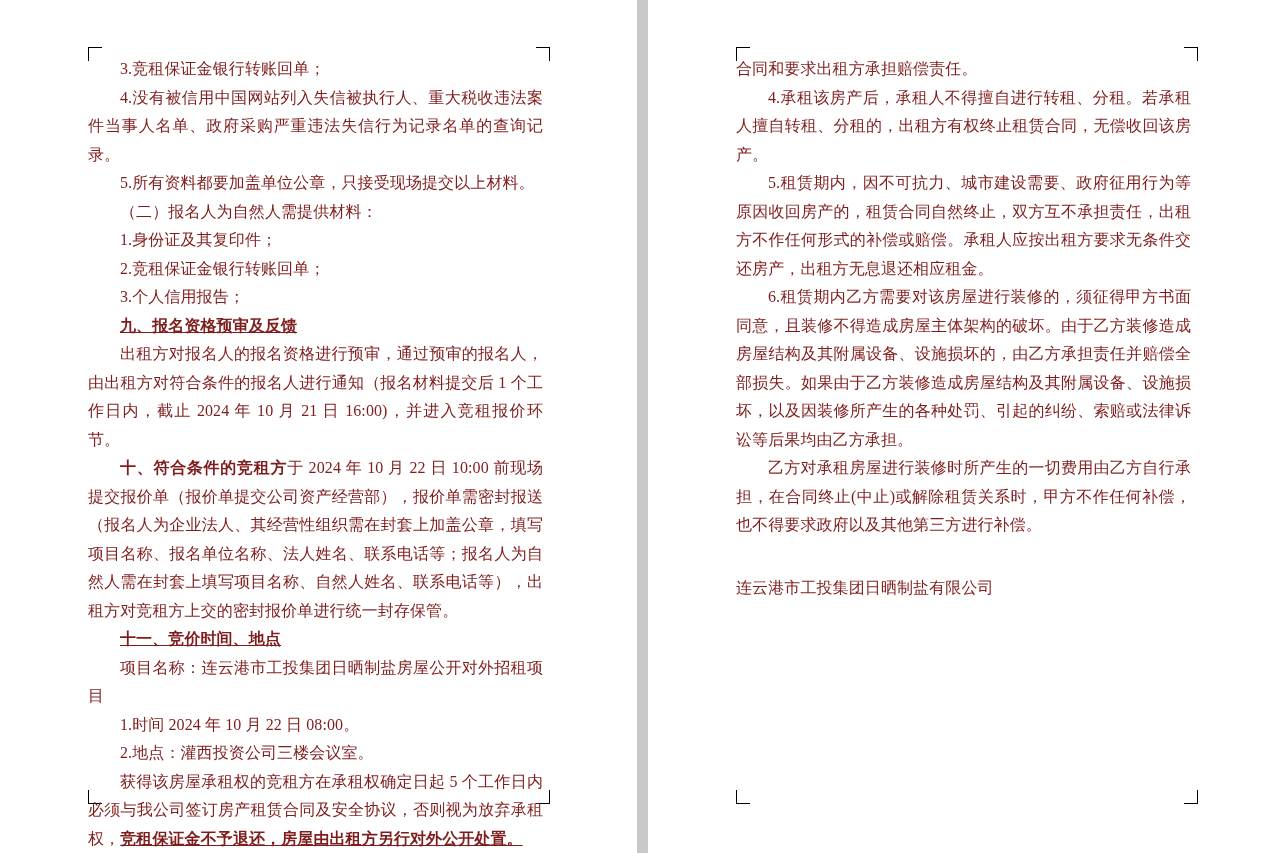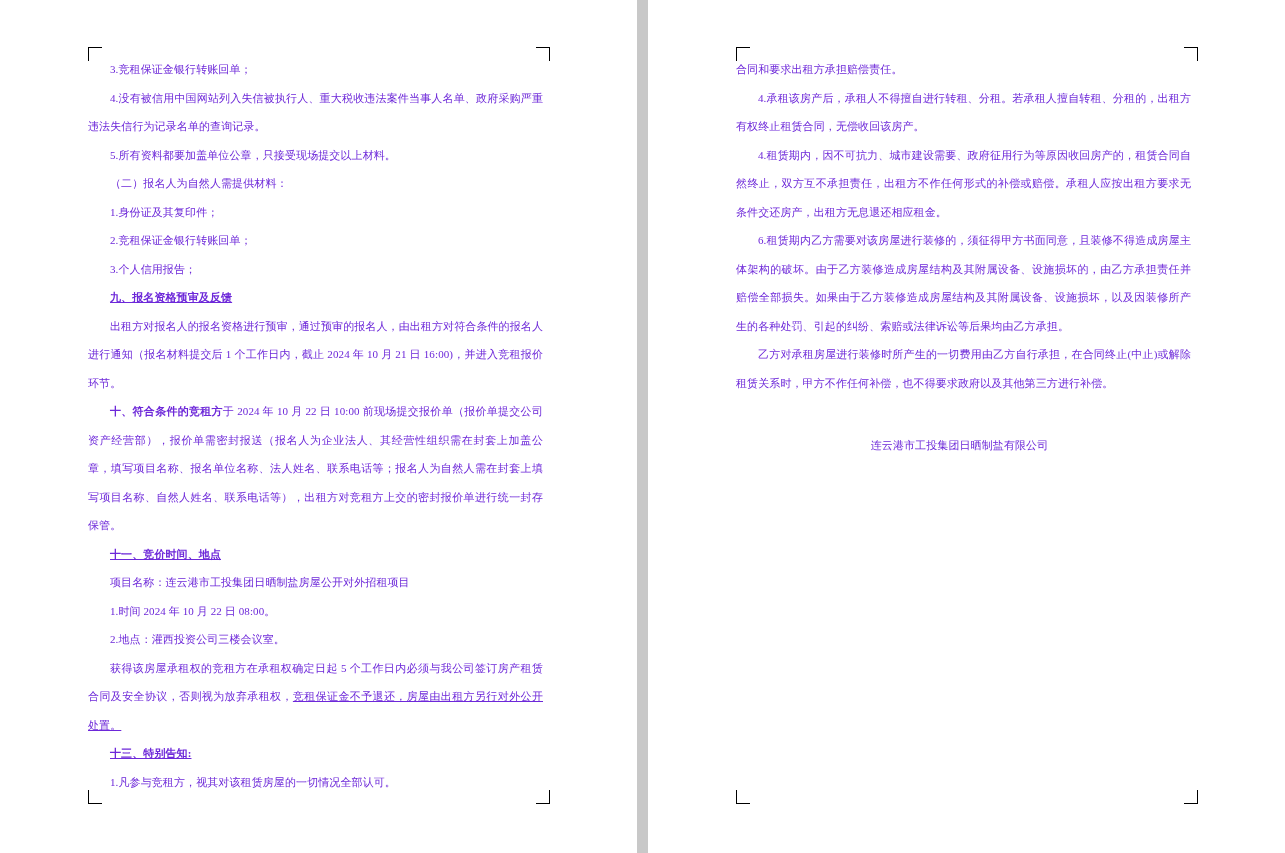--- a/index.html
+++ b/index.html
@@ -43,43 +43,43 @@
     height: 13px;
     pointer-events: none;
   }
   .crop.tl { border-left: 1px solid #000; border-top: 1px solid #000; left: 88px; top: 47px; }
   .crop.tr { border-right: 1px solid #000; border-top: 1px solid #000; left: 536px; top: 47px; }
   .crop.bl { border-left: 1px solid #000; border-bottom: 1px solid #000; left: 88px; top: 790px; }
   .crop.br { border-right: 1px solid #000; border-bottom: 1px solid #000; left: 536px; top: 790px; }
 
   p {
     margin: 0;
-    font-size: 11px;
+    font-size: 16px;
     line-height: 28.5px;
-    color: #6d28d9;
+    color: #7f1d1d;
     text-align: justify;
     text-justify: inter-ideograph;
     letter-spacing: 0.1px;
   }
   p.ind {
     text-indent: 2em;
   }
   p.bold {
     font-weight: bold;
     text-decoration: underline;
   }
   .sign {
     margin-top: 34px;
   }
   .sign p {
-    text-align: center;
+    text-align: left;
     padding-right: 8px;
   }
   .u-bold {
-    font-weight: normal;
+    font-weight: bold;
     text-decoration: underline;
   }
 </style>
 </head>
 <body>
 
 <div class="workspace">
 
   <div class="page">
     <div class="crop tl"></div>
@@ -109,21 +109,21 @@
 
   <div class="page">
     <div class="crop tl"></div>
     <div class="crop tr"></div>
     <div class="crop bl"></div>
     <div class="crop br"></div>
     <div class="page-inner">
       <div id="right-body">
           <p>合同和要求出租方承担赔偿责任。</p>
           <p class="ind">4.承租该房产后，承租人不得擅自进行转租、分租。若承租人擅自转租、分租的，出租方有权终止租赁合同，无偿收回该房产。</p>
-          <p class="ind">4.租赁期内，因不可抗力、城市建设需要、政府征用行为等原因收回房产的，租赁合同自然终止，双方互不承担责任，出租方不作任何形式的补偿或赔偿。承租人应按出租方要求无条件交还房产，出租方无息退还相应租金。</p>
+          <p class="ind">5.租赁期内，因不可抗力、城市建设需要、政府征用行为等原因收回房产的，租赁合同自然终止，双方互不承担责任，出租方不作任何形式的补偿或赔偿。承租人应按出租方要求无条件交还房产，出租方无息退还相应租金。</p>
           <p class="ind">6.租赁期内乙方需要对该房屋进行装修的，须征得甲方书面同意，且装修不得造成房屋主体架构的破坏。由于乙方装修造成房屋结构及其附属设备、设施损坏的，由乙方承担责任并赔偿全部损失。如果由于乙方装修造成房屋结构及其附属设备、设施损坏，以及因装修所产生的各种处罚、引起的纠纷、索赔或法律诉讼等后果均由乙方承担。</p>
           <p class="ind">乙方对承租房屋进行装修时所产生的一切费用由乙方自行承担，在合同终止(中止)或解除租赁关系时，甲方不作任何补偿，也不得要求政府以及其他第三方进行补偿。</p>
         </div>
       <div class="sign">
         <p>连云港市工投集团日晒制盐有限公司</p>
       </div>
     </div>
   </div>
 
 </div>

